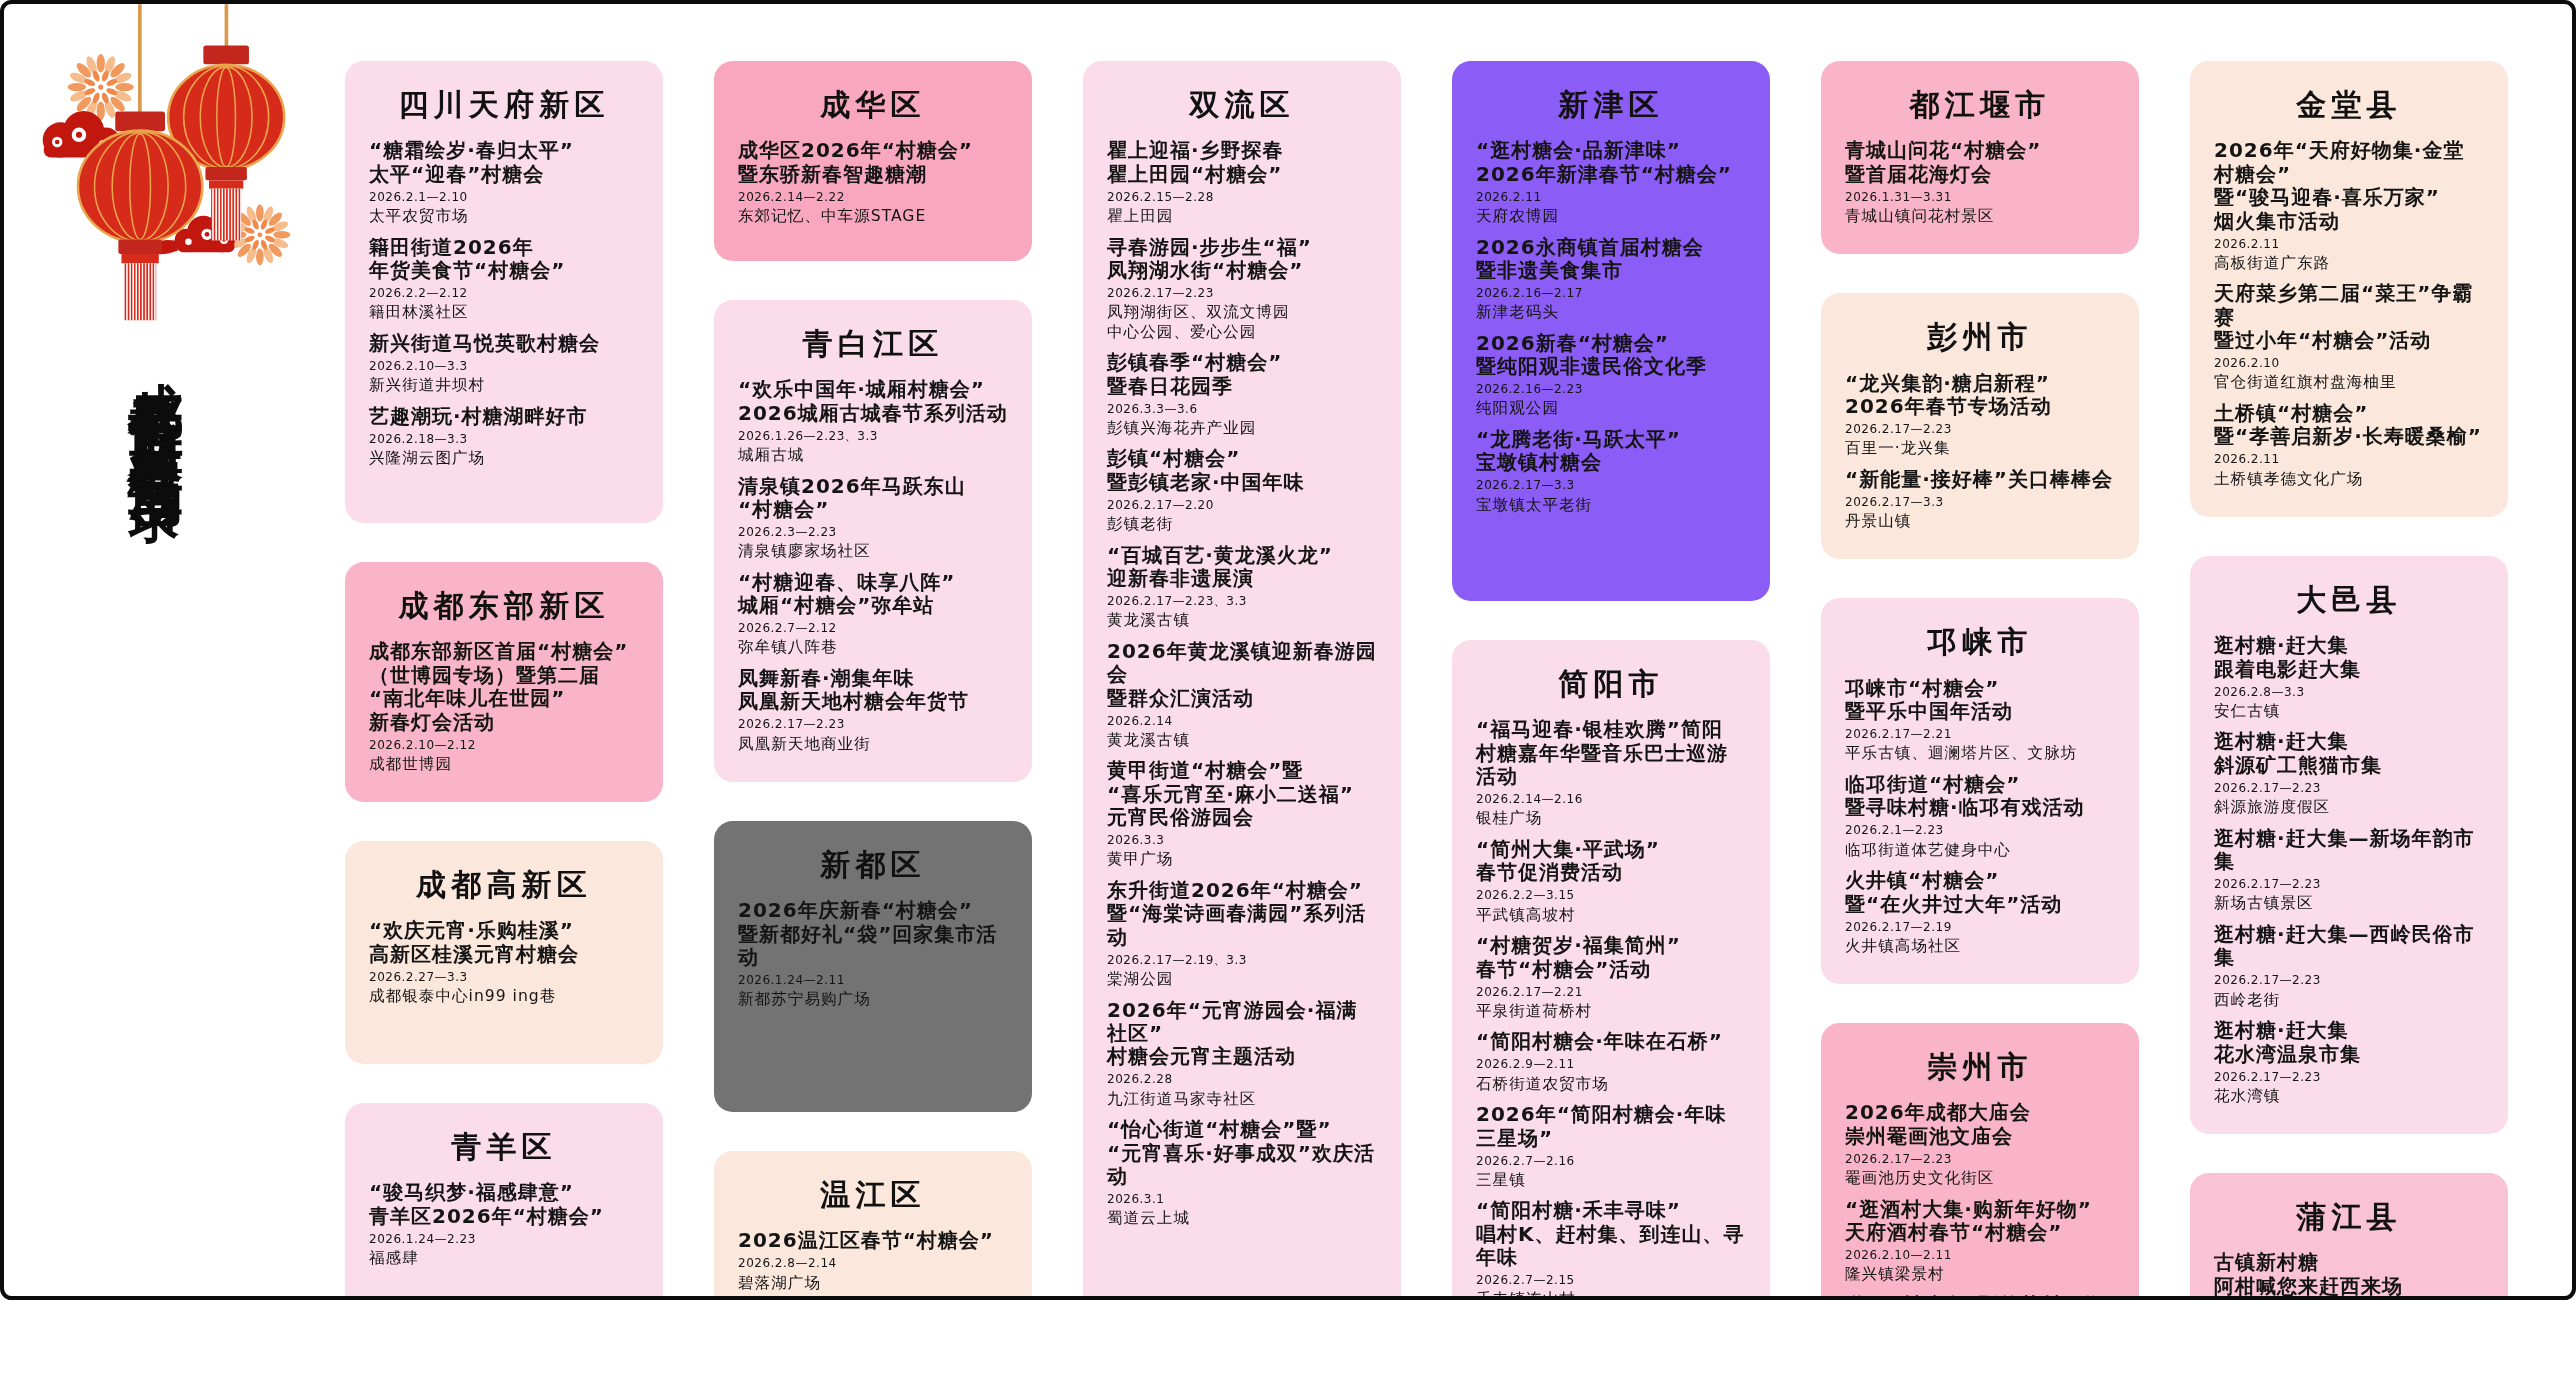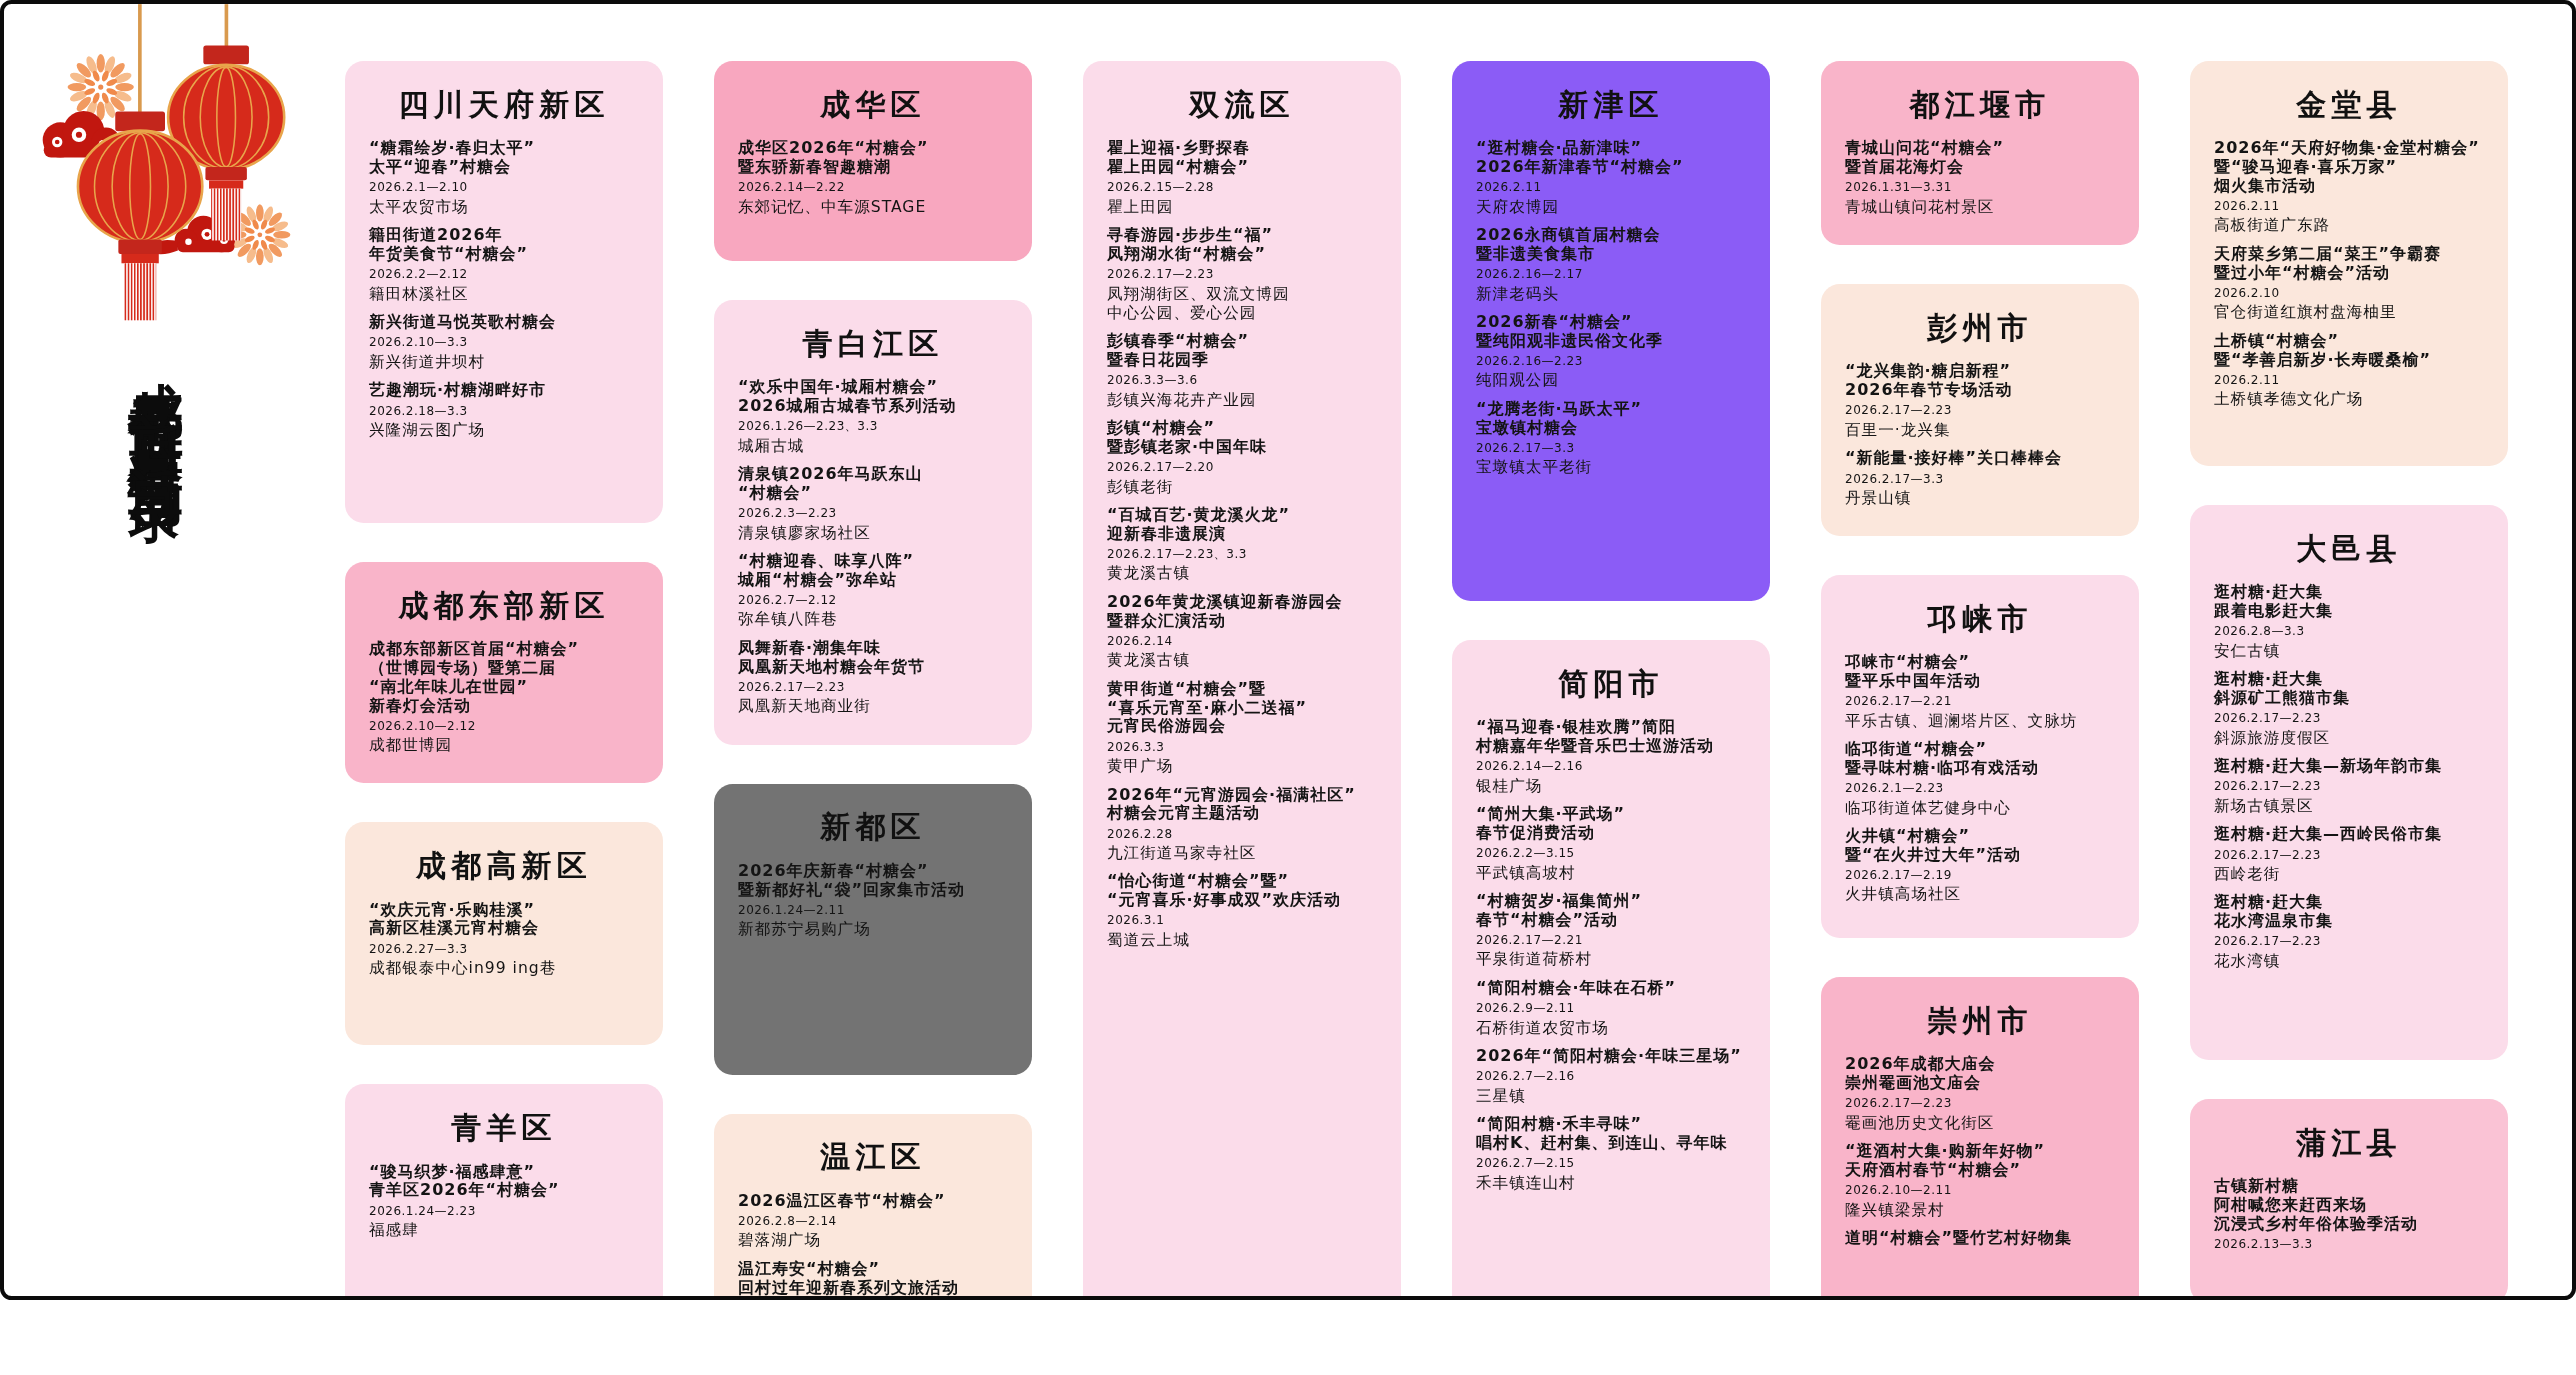--- a/index.html
+++ b/index.html
@@ -12,21 +12,21 @@
     font-size:55px;font-weight:900;letter-spacing:7.8px;line-height:1;color:#0c0c0c;
     font-family:"DejaVu Sans",sans-serif;}
   .vtitle span{font-weight:900;}
   .hollow{color:#ffffff;-webkit-text-stroke:3.1px #0c0c0c;}
   .cols{position:absolute;left:341px;top:57px;display:flex;gap:51px;align-items:flex-start;}
   .col{display:flex;flex-direction:column;gap:39px;width:318px;flex:0 0 318px;}
   .card{border-radius:18.7px;padding:18.7px 24px;box-sizing:border-box;color:#141414;}
   .card h2{margin:5.2px 0 13.5px;text-align:center;font-size:30px;font-weight:700;
     letter-spacing:5.2px;color:#111;}
   .ev{margin-bottom:9.3px;}
-  .ev-title{font-size:16px;font-weight:700;line-height:1.17;letter-spacing:1px;}
+  .ev-title{font-size:20px;font-weight:700;line-height:1.17;letter-spacing:1px;}
   .ev-date{font-size:12px;font-weight:400;line-height:1.22;margin-top:3.6px;letter-spacing:0.5px;}
   .ev-venue{font-size:15.6px;font-weight:400;line-height:1.24;margin-top:2.6px;letter-spacing:1px;}
 </style>
 </head>
 <body>
 
 <div class="poster">
 
   <svg class="decor" viewBox="0 0 548 640" aria-hidden="true">
     <defs>
@@ -392,20 +392,30 @@
               <div>“喜乐元宵至·麻小二送福”</div>
               <div>元宵民俗游园会</div>
             </div>
             <div class="ev-date">2026.3.3</div>
             <div class="ev-venue">
               <div>黄甲广场</div>
             </div>
           </div>
           <div class="ev">
             <div class="ev-title">
+              <div>东升街道2026年“村糖会”</div>
+              <div>暨“海棠诗画春满园”系列活动</div>
+            </div>
+            <div class="ev-date">2026.2.17—2.19、3.3</div>
+            <div class="ev-venue">
+              <div>棠湖公园</div>
+            </div>
+          </div>
+          <div class="ev">
+            <div class="ev-title">
               <div>2026年“元宵游园会·福满社区”</div>
               <div>村糖会元宵主题活动</div>
             </div>
             <div class="ev-date">2026.2.28</div>
             <div class="ev-venue">
               <div>九江街道马家寺社区</div>
             </div>
           </div>
           <div class="ev">
             <div class="ev-title">

